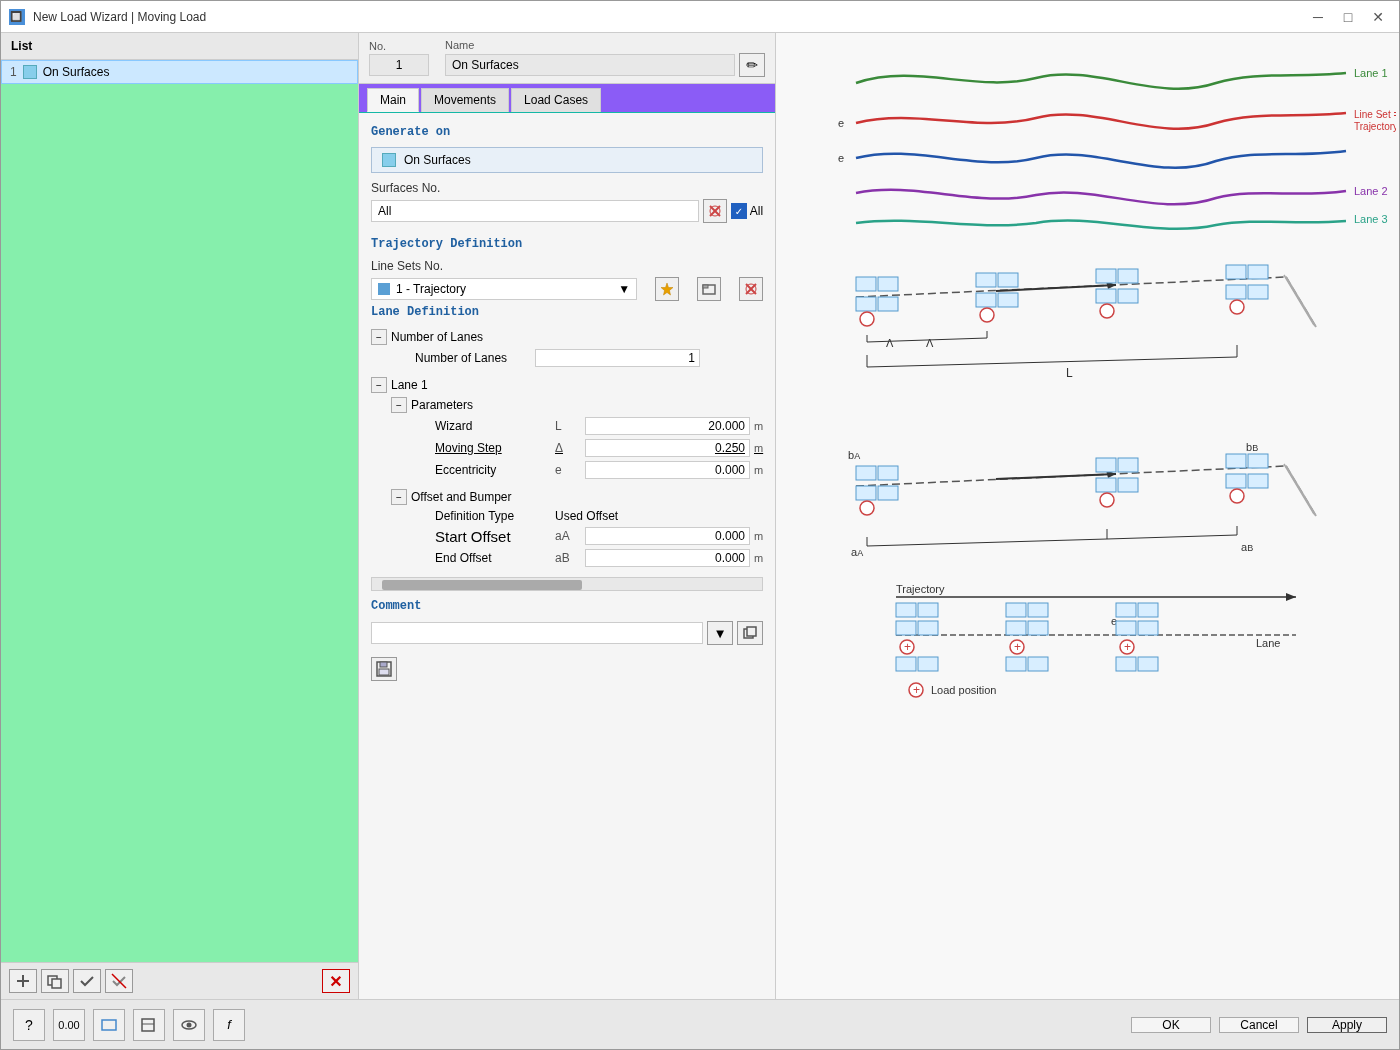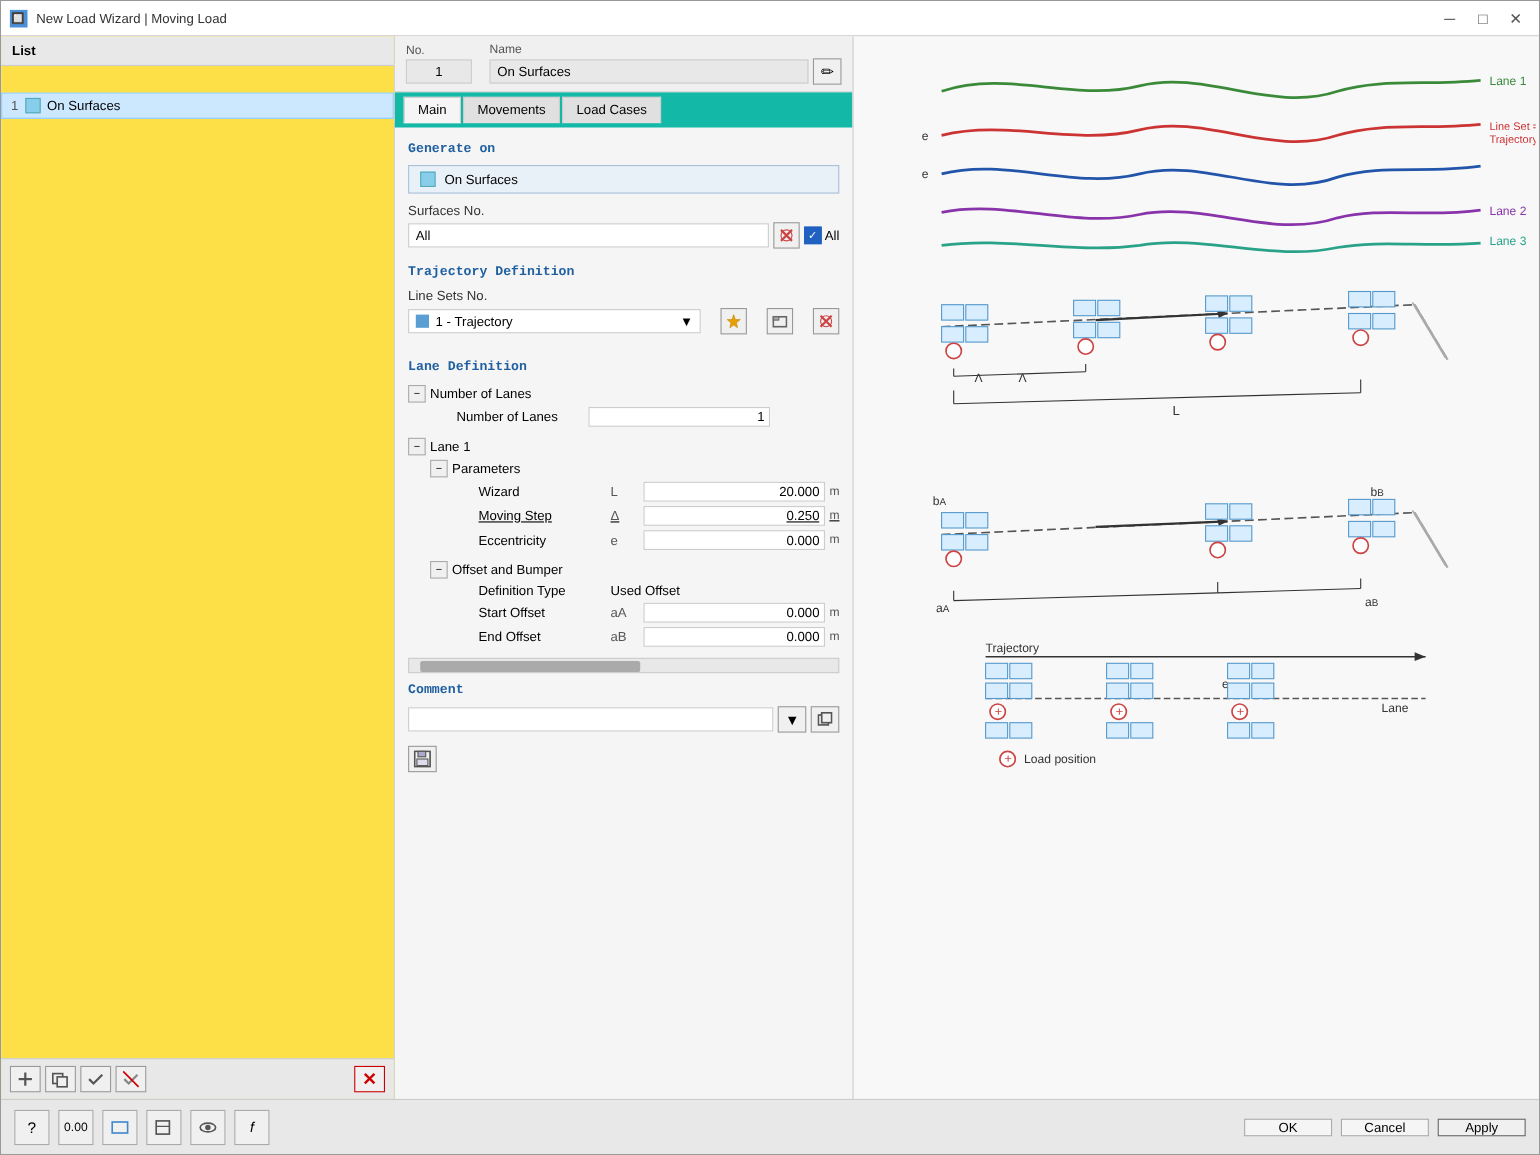--- a/index.html
+++ b/index.html
@@ -9,21 +9,21 @@
     
     .title-bar { background: #fff; height: 32px; display: flex; align-items: center; padding: 0 8px; border-bottom: 1px solid #ccc; flex-shrink: 0; }
     .title-bar-icon { width: 16px; height: 16px; background: #4a90d9; margin-right: 8px; font-size: 10px; display: flex; align-items: center; justify-content: center; color: white; }
     .title-bar-text { flex: 1; font-size: 12px; color: #333; }
     .title-bar-controls { display: flex; gap: 4px; }
     .title-btn { width: 26px; height: 22px; border: none; background: transparent; cursor: pointer; font-size: 14px; display: flex; align-items: center; justify-content: center; color: #555; }
     
     .main-content { display: flex; flex: 1; overflow: hidden; }
     
     
-    .list-panel { width: 358px; background: #fde047; border-right: 1px solid #ccc; display: flex; flex-direction: column; flex-shrink: 0; gap: 24px; }
+    .list-panel { width: 358px; background: #86efac; border-right: 1px solid #ccc; display: flex; flex-direction: column; flex-shrink: 0; }
     .list-header { padding: 6px 10px; font-weight: bold; background: #e8e8e8; border-bottom: 1px solid #ccc; font-size: 12px; }
     .list-content { flex: 1; overflow-y: auto; }
     .list-item { padding: 4px 8px; cursor: pointer; display: flex; align-items: center; gap: 6px; }
     .list-item.selected { background: #cce8ff; border: 1px solid #88c8ff; }
     .list-item-number { color: #555; }
     .list-item-icon { width: 14px; height: 14px; background: #87ceeb; border: 1px solid #5ab; display: inline-block; }
     .list-footer { border-top: 1px solid #ccc; padding: 6px 8px; display: flex; gap: 4px; align-items: center; background: #e8e8e8; }
     .footer-btn { width: 28px; height: 24px; border: 1px solid #999; background: #f0f0f0; cursor: pointer; display: flex; align-items: center; justify-content: center; font-size: 11px; }
     .footer-btn.red { color: #cc0000; font-weight: bold; font-size: 16px; border-color: #cc0000; }
     
@@ -33,21 +33,21 @@
     .form-header { background: #f0f0f0; padding: 6px 10px; border-bottom: 1px solid #ccc; display: flex; gap: 16px; align-items: center; }
     .no-section { display: flex; flex-direction: column; justify-content: space-between; }
     .no-label { font-size: 11px; color: #555; margin-bottom: 2px; }
     .no-field { width: 60px; background: #e8e8e8; border: 1px solid #ccc; padding: 3px 6px; font-size: 12px; text-align: center; }
     .name-section { display: flex; flex-direction: column; flex: 1; }
     .name-label { font-size: 11px; color: #555; margin-bottom: 2px; }
     .name-row { display: flex; align-items: center; gap: 4px; }
     .name-field { flex: 1; border: 1px solid #ccc; padding: 3px 6px; font-size: 12px; background: #e8e8e8; }
     .edit-btn { width: 26px; height: 24px; border: 1px solid #999; background: #f0f0f0; cursor: pointer; display: flex; align-items: center; justify-content: center; font-size: 14px; }
     
-    .tabs { display: flex; background: #14b8a6; border-bottom: 4px solid #14b8a6; padding: 4px 8px 0; gap: 2px; }
+    .tabs { display: flex; background: #8b5cf6; border-bottom: 1px solid #14b8a6; padding: 4px 8px 0; gap: 2px; }
     .tab { padding: 4px 12px; border: 1px solid #ccc; background: #e0e0e0; cursor: pointer; border-bottom: none; font-size: 12px; }
     .tab.active { background: #f5f5f5; border-bottom: 1px solid #f5f5f5; z-index: 1; }
     
     .form-body { flex: 1; overflow-y: auto; padding: 12px; background: #f5f5f5; }
     
     .section-label { color: #2060a0; font-weight: bold; margin-bottom: 8px; font-size: 12px; font-family: Liberation Mono, monospace; }
     
     .generate-on-field { background: #e8f0f8; border: 1px solid #aac0d8; padding: 5px 10px; display: flex; align-items: center; gap: 8px; cursor: pointer; }
     .generate-on-icon { width: 14px; height: 14px; background: #87ceeb; border: 1px solid #5ab; }
     
@@ -220,21 +220,21 @@
             <button class="surfaces-btn">
               <svg width="14" height="14" viewBox="0 0 14 14">
                   <line x1="2" y1="2" x2="12" y2="12" stroke="#cc4444" stroke-width="2"></line>
                   <line x1="12" y1="2" x2="2" y2="12" stroke="#cc4444" stroke-width="2"></line>
                   <circle cx="7" cy="7" r="5" fill="none" stroke="#cc4444" stroke-width="1"></circle>
                 </svg>
             </button>
           </div>
         </div>
 
-        <div style="margin-top:22px">
+        <div style="margin-top:4px">
           <div class="section-label">Lane Definition</div>
 
           <div class="tree-item">
             <div class="tree-toggle">−</div>
             <span>Number of Lanes</span>
           </div>
           <div class="tree-indent">
             <div class="param-row">
               <span style="padding-left:24px; flex:0 0 144px; font-size:12px;">Number of Lanes</span>
               <input class="param-val" style="flex: 0 0 100px; text-align: right;" value="1">
@@ -277,21 +277,21 @@
               <div class="tree-toggle">−</div>
               <span>Offset and Bumper</span>
             </div>
 
             <div class="param-row" style="padding-left:44px;">
               <span style="flex:0 0 120px; font-size:12px;">Definition Type</span>
               <span style="font-size:12px;">Used Offset</span>
             </div>
 
             <div class="param-row" style="padding-left:44px;">
-              <span style="flex:0 0 120px; font-size:12px;">Start Offset</span>
+              <span style="flex:0 0 120px; font-size:15px;">Start Offset</span>
               <span class="param-sym">aA</span>
               <input class="param-val" value="0.000" style="">
               <span class="param-unit">m</span>
             </div>
 
             <div class="param-row" style="padding-left:44px;">
               <span style="flex:0 0 120px; font-size:12px;">End Offset</span>
               <span class="param-sym">aB</span>
               <input class="param-val" value="0.000" style="">
               <span class="param-unit">m</span>

